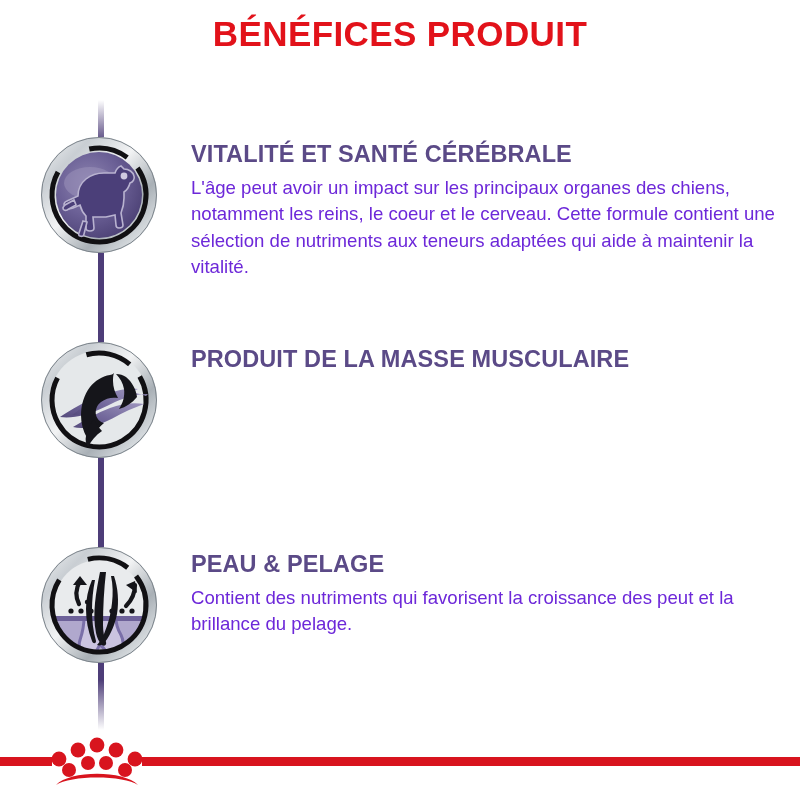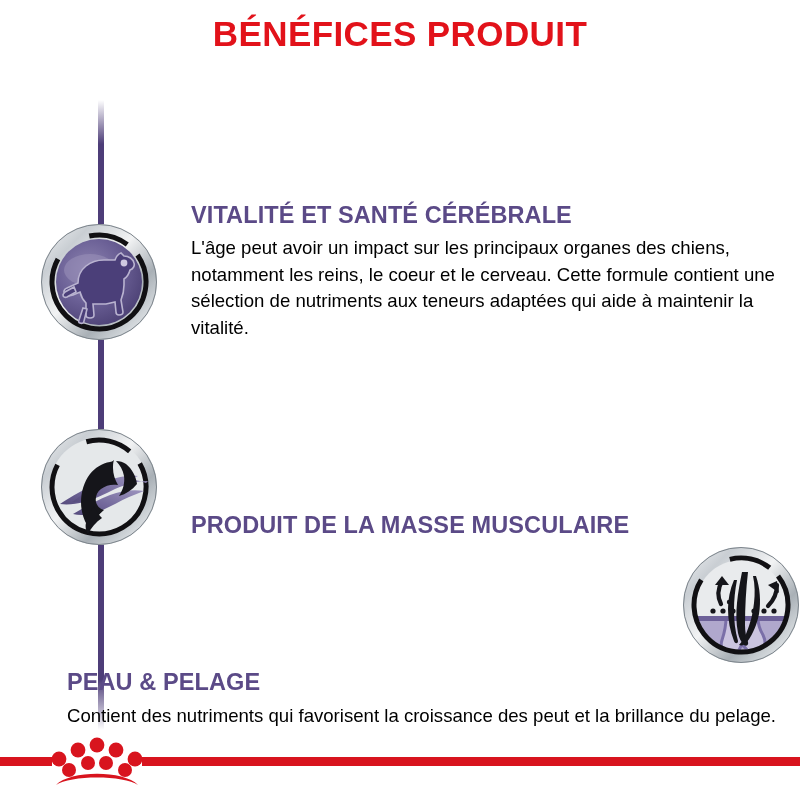--- a/index.html
+++ b/index.html
@@ -47,26 +47,26 @@
   
   .benefits {
     position: absolute;
     top: 136px;
     left: 0;
     width: 800px;
   }
   .benefit-row {
     position: relative;
     display: flex;
-    align-items: flex-end;
+    align-items: flex-start;
     margin-bottom: 0;
   }
   .benefit-row.row-1 { height: 205px; }
   .benefit-row.row-2 { height: 205px; }
-  .benefit-row.row-3 { height: 150px; flex-direction: column; }
+  .benefit-row.row-3 { height: 150px; }
 
   .icon-badge {
     position: relative;
     flex: 0 0 118px;
     width: 118px;
     height: 118px;
     margin-left: 40px;
     z-index: 2;
   }
   .icon-badge svg { display: block; width: 118px; height: 118px; }
@@ -80,21 +80,21 @@
   .benefit-heading {
     color: #5b4a87;
     font-size: 23.5px;
     font-weight: bold;
     letter-spacing: 0.1px;
     line-height: 1.1;
     margin: 0 0 7px 0;
     font-family: "Liberation Sans", sans-serif;
   }
   .benefit-body {
-    color: #000000;
+    color: #6d28d9;
     font-size: 18.6px;
     line-height: 1.42;
     margin: 0;
     font-family: "Liberation Sans", sans-serif;
   }
 
   
   .footer {
     position: absolute;
     left: 0;

